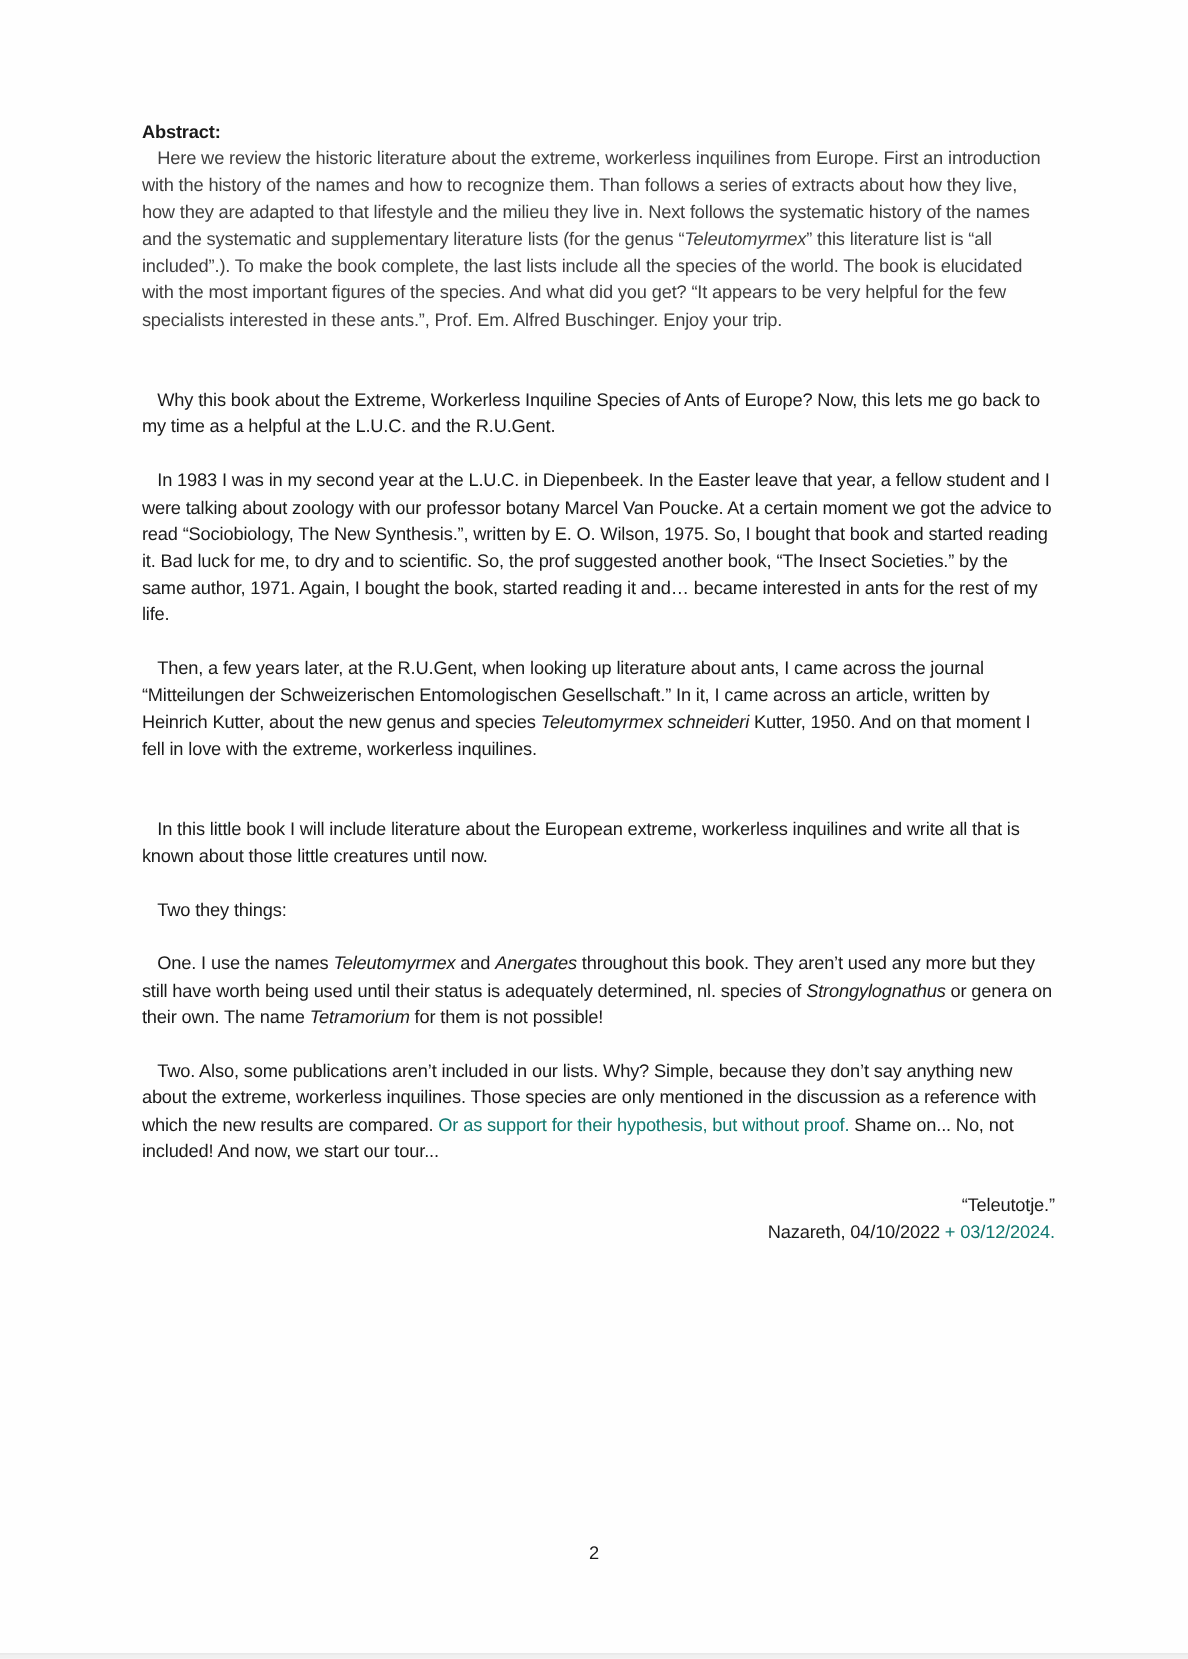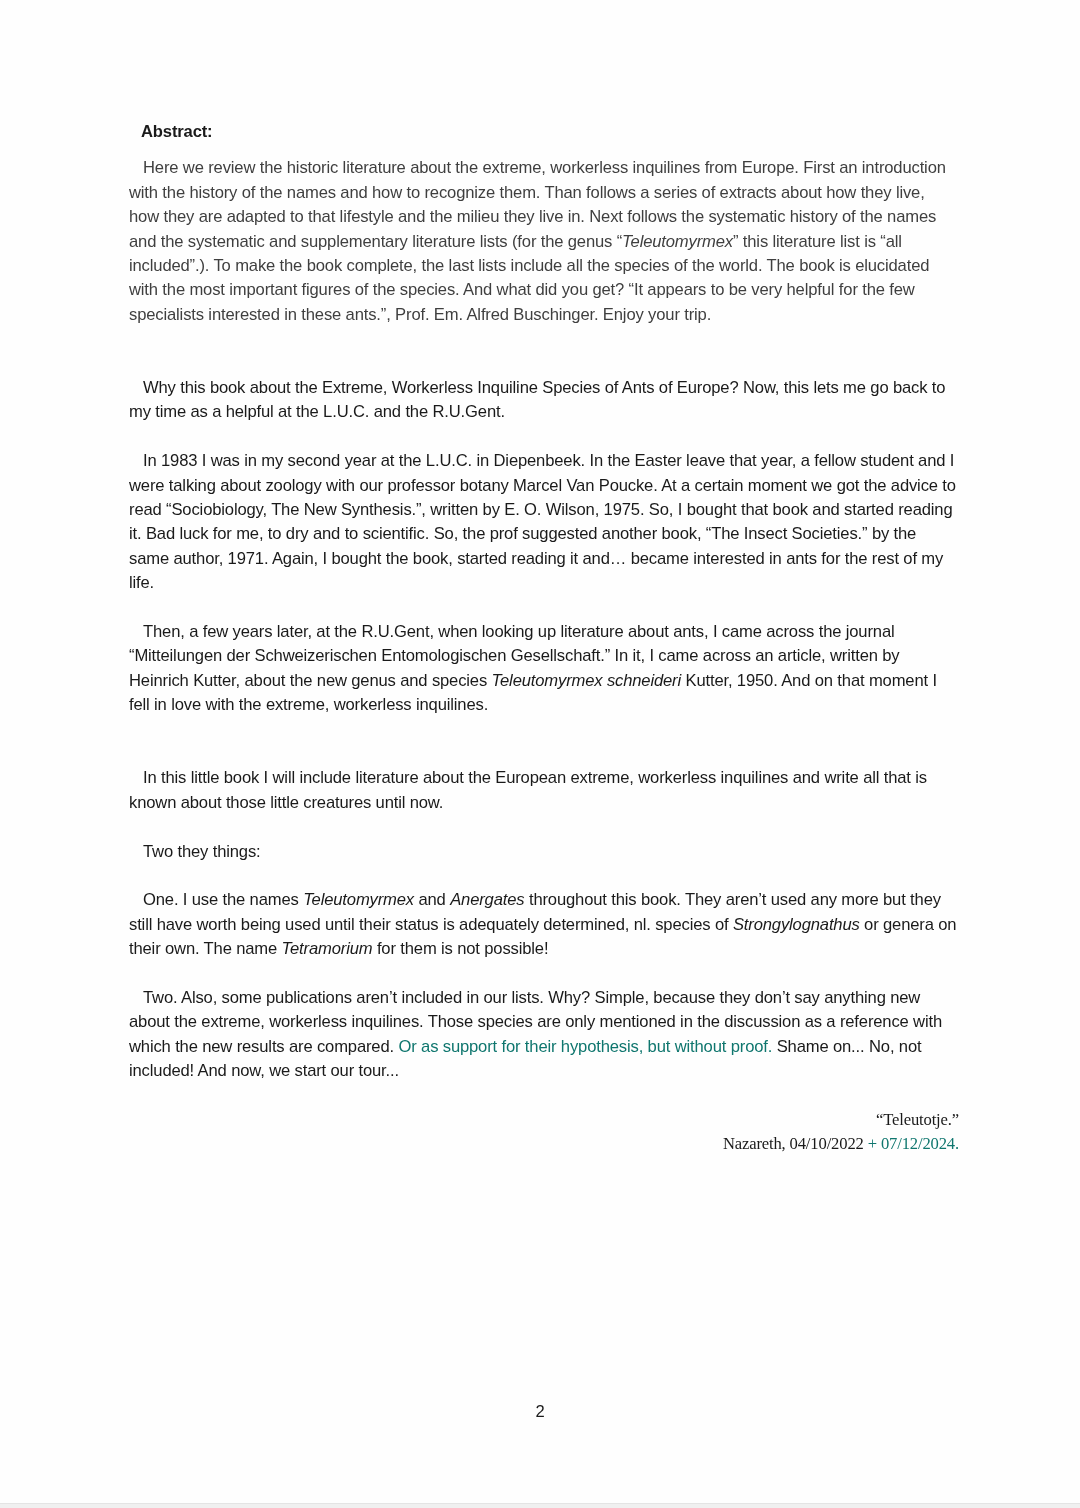--- a/index.html
+++ b/index.html
@@ -36,21 +36,21 @@
       left: 129px;
       top: 108px;
       width: 830px;
       font-size: 16.6px;
       line-height: 24.4px;
       color: #1a1a1a;
       letter-spacing: -0.15px;
     }
     .heading {
       font-weight: bold;
-      margin: 12px;
+      margin: 0;
       color: #1a1a1a;
     }
     .para {
       margin: 0;
       text-indent: 14px;
     }
     .abstract-para {
       color: #3f3f3f;
     }
     .gap {
@@ -62,21 +62,20 @@
     em {
       font-style: italic;
     }
     .signature {
       text-align: right;
       margin-top: 24px;
       color: #1a1a1a;
     }
     .signature div {
       margin: 0;
-      font-family: Liberation Serif, serif;
     }
     .page-number {
       position: absolute;
       left: 0;
       width: 1080px;
       top: 1402px;
       text-align: center;
       font-size: 16.6px;
       color: #1a1a1a;
     }
@@ -120,21 +119,21 @@
     <div class="gap"></div>
 
     <p class="para"><span>One. I use the names </span><em>Teleutomyrmex</em><span> and </span><em>Anergates</em><span> throughout this book. They aren’t used any more but they still have worth being used until their status is adequately determined, nl. species of </span><em>Strongylognathus</em><span> or genera on their own. The name </span><em>Tetramorium</em><span> for them is not possible!</span></p>
 
     <div class="gap"></div>
 
     <p class="para"><span>Two. Also, some publications aren’t included in our lists. Why? Simple, because they don’t say anything new about the extreme, workerless inquilines. Those species are only mentioned in the discussion as a reference with which the new results are compared. </span><span class="red">Or as support for their hypothesis, but without proof.</span><span> Shame on... No, not included! And now, we start our tour...</span></p>
 
     <div class="signature">
       <div>“Teleutotje.”</div>
-      <div><span>Nazareth, 04/10/2022 </span><span class="red">+ 07/12/2024</span><span class="red">.</span></div>
+      <div><span>Nazareth, 04/10/2022 </span><span class="red">+ 03/12/2024</span><span class="red">.</span></div>
     </div>
 
   </div>
 
   <div class="page-number">2</div>
 </div>
 
 <div class="bottom-strip"></div>
 
 </body></html>

